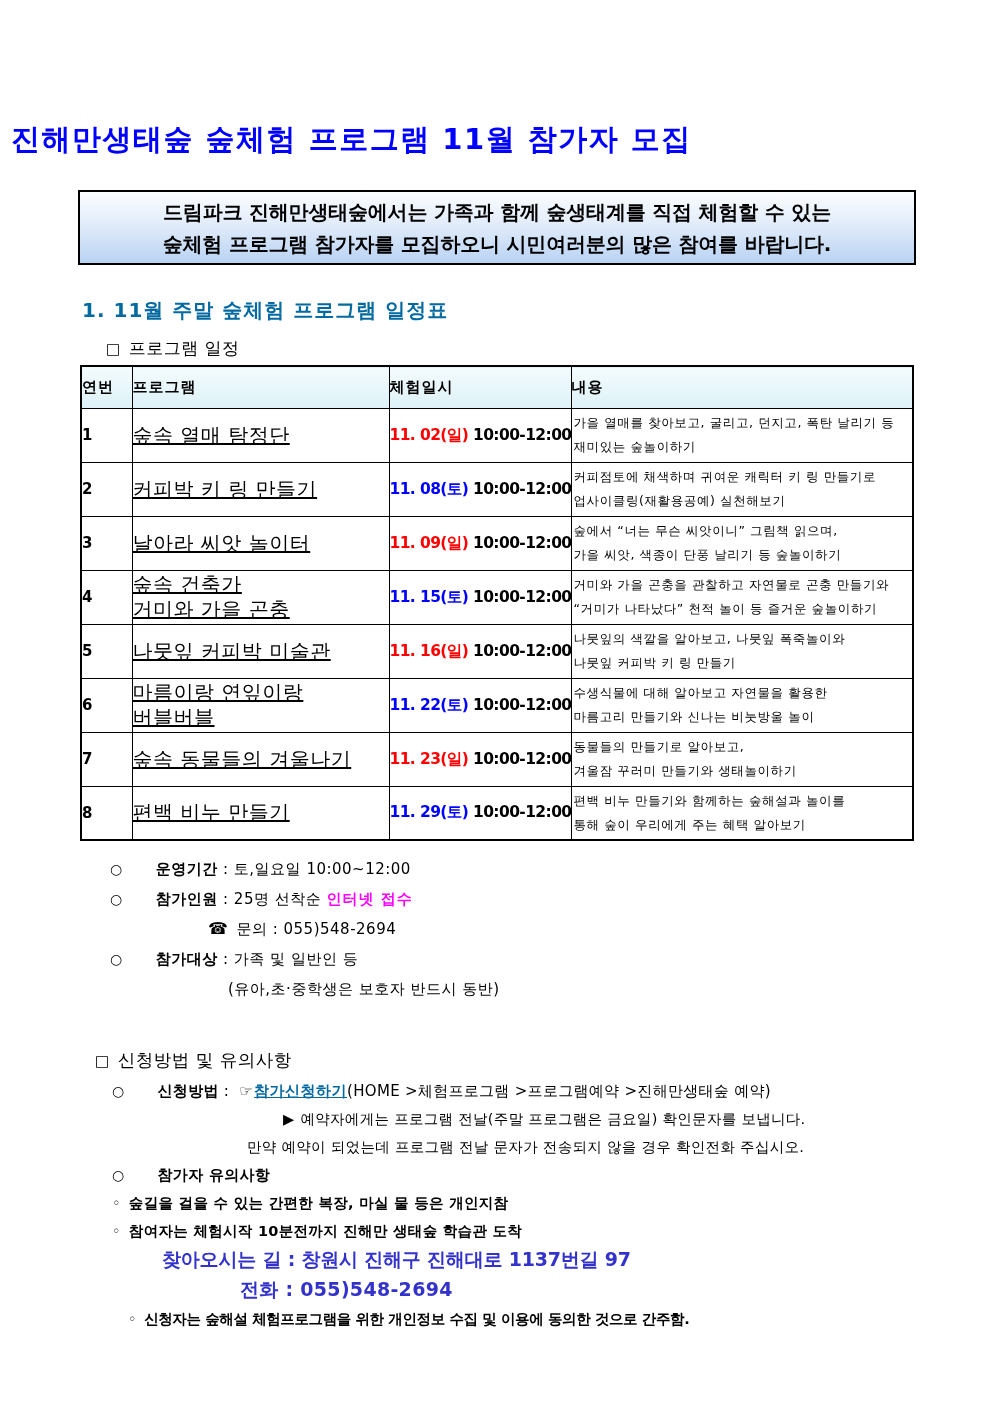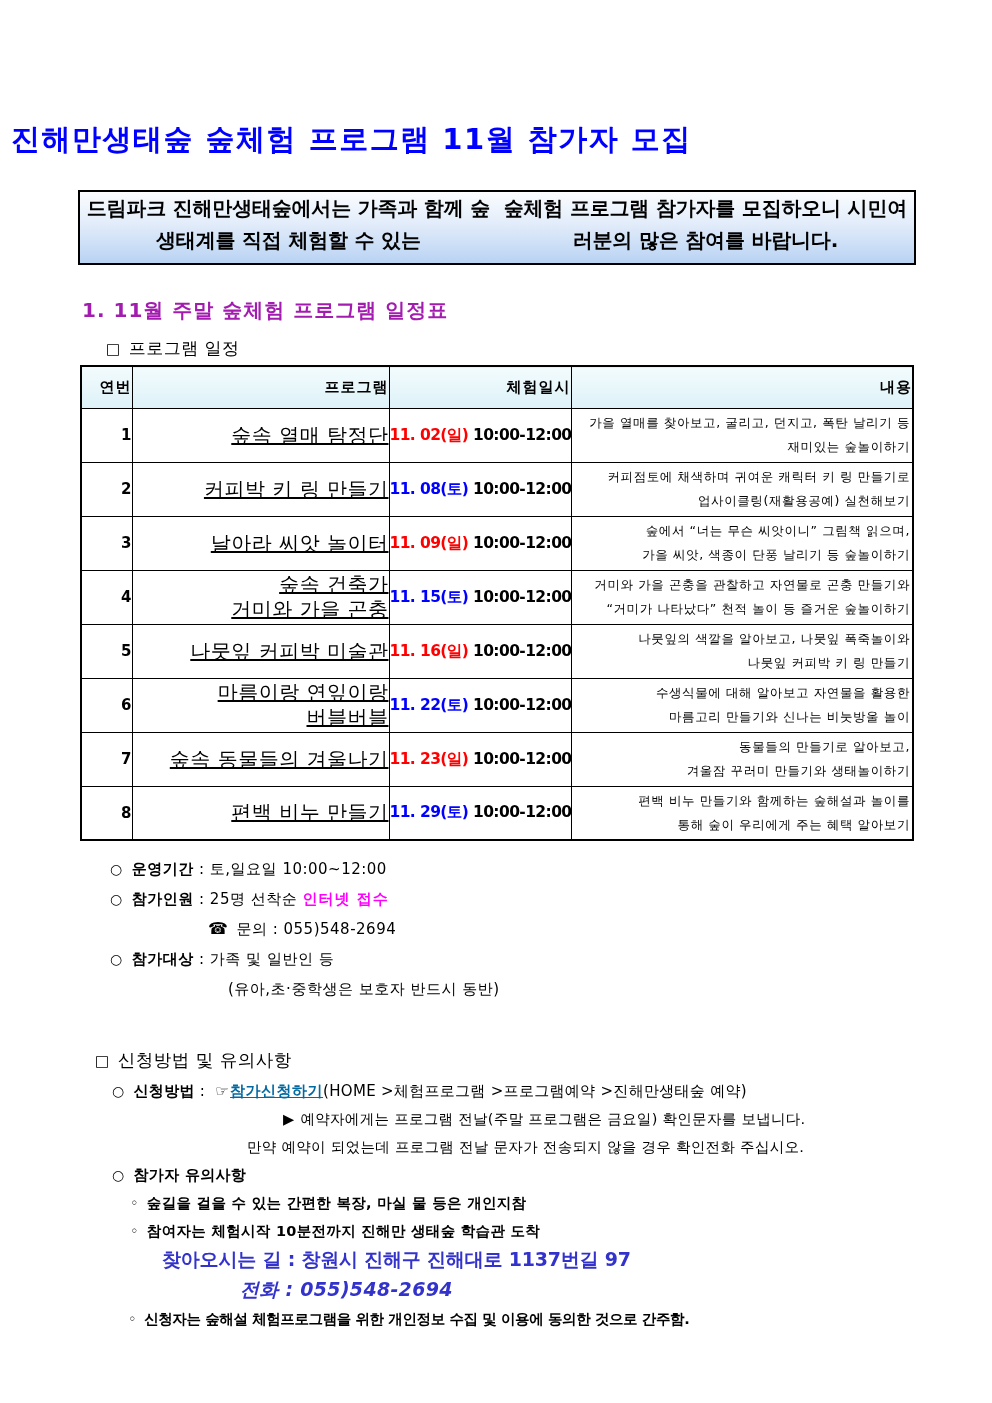--- a/index.html
+++ b/index.html
@@ -18,44 +18,44 @@
   .doc-title {
     position: absolute; top: 120px; left: 11px; width: 100%;
     font-size: 29px; font-weight: bold; color: #0000ff;
     letter-spacing: 1.5px;
   }
   
   .intro-box {
     position: absolute; top: 190px; left: 78px; width: 838px; height: 75px;
     border: 2px solid #000;
     background: linear-gradient(180deg, #fbfdff 0%, #e2ecfa 45%, #b9d3f3 100%);
-    display: flex; flex-direction: row; justify-content: center;
+    display: flex; flex-direction: column; justify-content: center;
     text-align: center;
     font-size: 20px; font-weight: bold; line-height: 32px;
     letter-spacing: -0.2px;
   }
   
   .s1-heading {
     position: absolute; top: 297px; left: 82px;
-    font-size: 20px; font-weight: bold; color: #a21caf; letter-spacing: 1px;
+    font-size: 20px; font-weight: bold; color: #0369a1; letter-spacing: 1px;
   }
   .s1-sub {
     position: absolute; top: 337px; left: 106px;
     font-size: 17px; letter-spacing: 0.5px;
   }
   .s1-sub .box-glyph, .s2-heading .box-glyph { font-size: 15px; margin-right: 8px; }
   
   table.schedule {
     position: absolute; top: 365px; left: 80px;
     width: 832px; border-collapse: collapse; table-layout: fixed;
     border: 2px solid #000;
   }
   table.schedule th, table.schedule td {
     border: 1.5px solid #000;
-    text-align: right; vertical-align: middle;
+    text-align: left; vertical-align: middle;
     overflow: hidden;
     margin-left: 48px;
   }
   table.schedule th {
     height: 42px;
     background: linear-gradient(180deg, #f3fbfd 0%, #ddf2f8 100%);
     font-size: 15px; font-weight: bold; letter-spacing: 1px;
   }
   table.schedule td { height: 54px; }
   col.c1 { width: 51px; } col.c2 { width: 257px; }
@@ -63,44 +63,44 @@
   td.cell-no { font-size: 15px; font-weight: bold; }
   td.cell-prog { font-size: 20px; letter-spacing: 0.5px; line-height: 25px; text-decoration: underline; }
   td.cell-date { font-size: 15.5px; font-weight: bold; letter-spacing: -0.6px; white-space: nowrap; }
   td.cell-date .time { color: #000; }
   td.cell-desc { font-size: 12.5px; line-height: 24px; letter-spacing: 0.6px; padding: 0 2px; }
   .line { display: block; }
   
   .info-list { position: absolute; top: 858px; left: 110px; font-size: 15px; }
   .info-list .row { height: 30px; line-height: 22px; letter-spacing: 0.5px; }
   .bullet { display: inline-block; margin-right: 9px; font-size: 14px; }
-  .lbl { font-weight: bold; }
+  .lbl { font-weight: bold; margin-left: 24px; }
   .hl-magenta { font-weight: bold; color: #ff00ff; letter-spacing: 1px; }
   .row.indent-phone { margin-left: 98px; }
   .row.indent-note { margin-left: 118px; }
   .phone-glyph { margin-right: 8px; font-size: 16px; }
   
   .s2-heading {
     position: absolute; top: 1048px; left: 95px;
     font-size: 17.5px; letter-spacing: 0.5px;
   }
   .s2-body { position: absolute; top: 1081px; left: 112px; font-size: 15px; }
   .s2-body .row { height: 28px; line-height: 21px; letter-spacing: 0.3px; }
   .apply-link {
     font-weight: bold; color: #0369a1; text-decoration: underline;
     letter-spacing: 0.5px; cursor: pointer;
   }
   .hand-glyph { margin-right: 1px; font-size: 15px; }
   .row.notice1 { margin-left: 171px; font-size: 14.5px; }
   .row.notice1 .tri { margin-right: 6px; }
   .row.notice2 { margin-left: 135px; font-size: 14.5px; }
-  .row.caution-item { margin-left: 18px; font-weight: bold; font-size: 14.5px; }
+  .row.caution-item { font-weight: bold; font-size: 14.5px; }
   .sub-bullet { display: inline-block; margin-right: 8px; font-weight: normal; }
   .row.directions { margin-left: 50px; height: 30px; font-size: 19px; font-weight: bold; color: #3333cc; letter-spacing: -0.2px; }
-  .row.phone2 { margin-left: 128px; height: 30px; font-size: 19px; font-weight: bold; color: #3333cc; font-style: italic; }
+  .row.phone2 { margin-left: 128px; height: 30px; font-size: 19px; font-weight: bold; color: #3333cc; }
   .row.privacy { margin-left: 16px; font-weight: bold; font-size: 14.5px; letter-spacing: -0.4px; }
 </style>
 </head>
 <body>
 
 <div class="page">
 
   <h1 class="doc-title">진해만생태숲 숲체험 프로그램 11월 참가자 모집</h1>
 
   <div class="intro-box">

